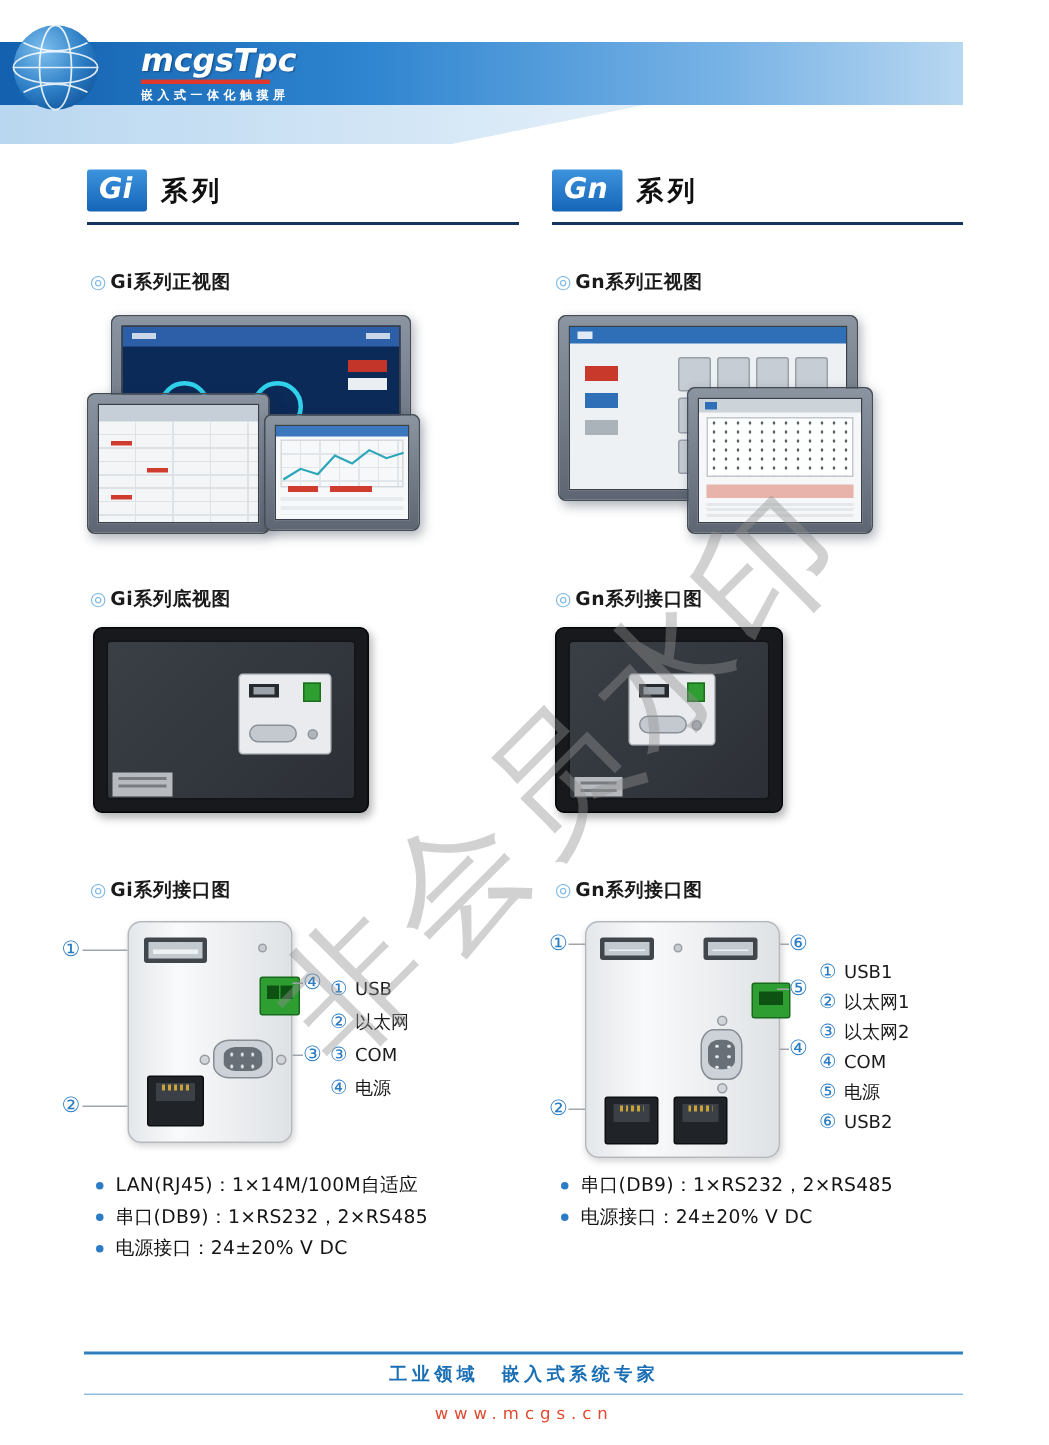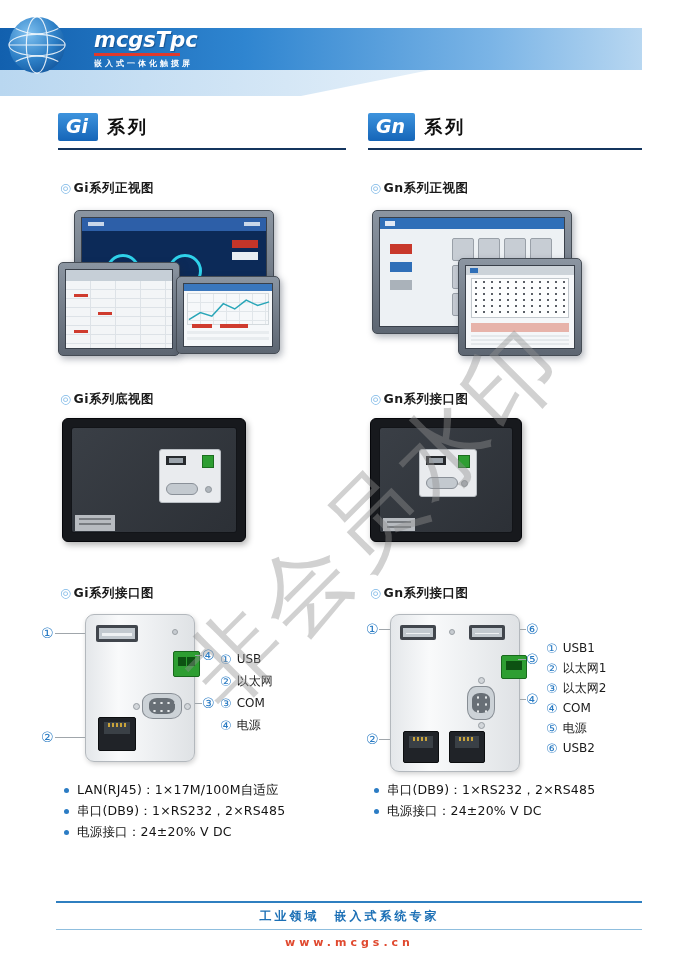--- a/index.html
+++ b/index.html
@@ -199,21 +199,21 @@
   .watermark { position:absolute; left:115px; top:455px; width:520px; text-align:center;
     transform:rotate(-45deg); transform-origin:center; font-size:92px; letter-spacing:6px;
     color:rgba(145,145,145,.42); white-space:nowrap; pointer-events:none; z-index:60; }
 
   
   .f-rule1 { position:absolute; left:56px; top:901px; width:590px; height:2px; background:#2f7fc0; }
   .f-slogan { position:absolute; left:0; top:908px; width:699px; text-align:center;
     color:#1b6fb5; font-weight:bold; font-size:12px; letter-spacing:3px; }
   .f-rule2 { position:absolute; left:56px; top:929px; width:590px; height:1px; background:#8fbede; }
   .f-url { position:absolute; left:0; top:936px; width:699px; text-align:center;
-    color:#e0492f; font-size:11px; letter-spacing:4px; font-weight:bold; text-decoration:none; }
+    color:#e0492f; font-size:11px; letter-spacing:4px; font-weight:normal; text-decoration:none; }
 </style>
 </head>
 <body>
 
 <div class="page">
 
   <header class="hdr">
     <div class="hdr-band"></div>
     <div class="hdr-wedge"></div>
     <div class="hdr-squares">
@@ -367,21 +367,21 @@
         <div class="lg-row">
           <span class="lg-num">④</span>
           <span class="lg-lbl">电源</span>
         </div>
       </div>
     </div>
 
     <div class="specs">
       <div class="spec">
         <span class="dot"></span>
-        <span>LAN(RJ45)：1×17M/100M自适应</span>
+        <span>LAN(RJ45)：1×14M/100M自适应</span>
       </div>
       <div class="spec">
         <span class="dot"></span>
         <span>串口(DB9)：1×RS232，2×RS485</span>
       </div>
       <div class="spec">
         <span class="dot"></span>
         <span>电源接口：24±20% V DC</span>
       </div>
     </div>

